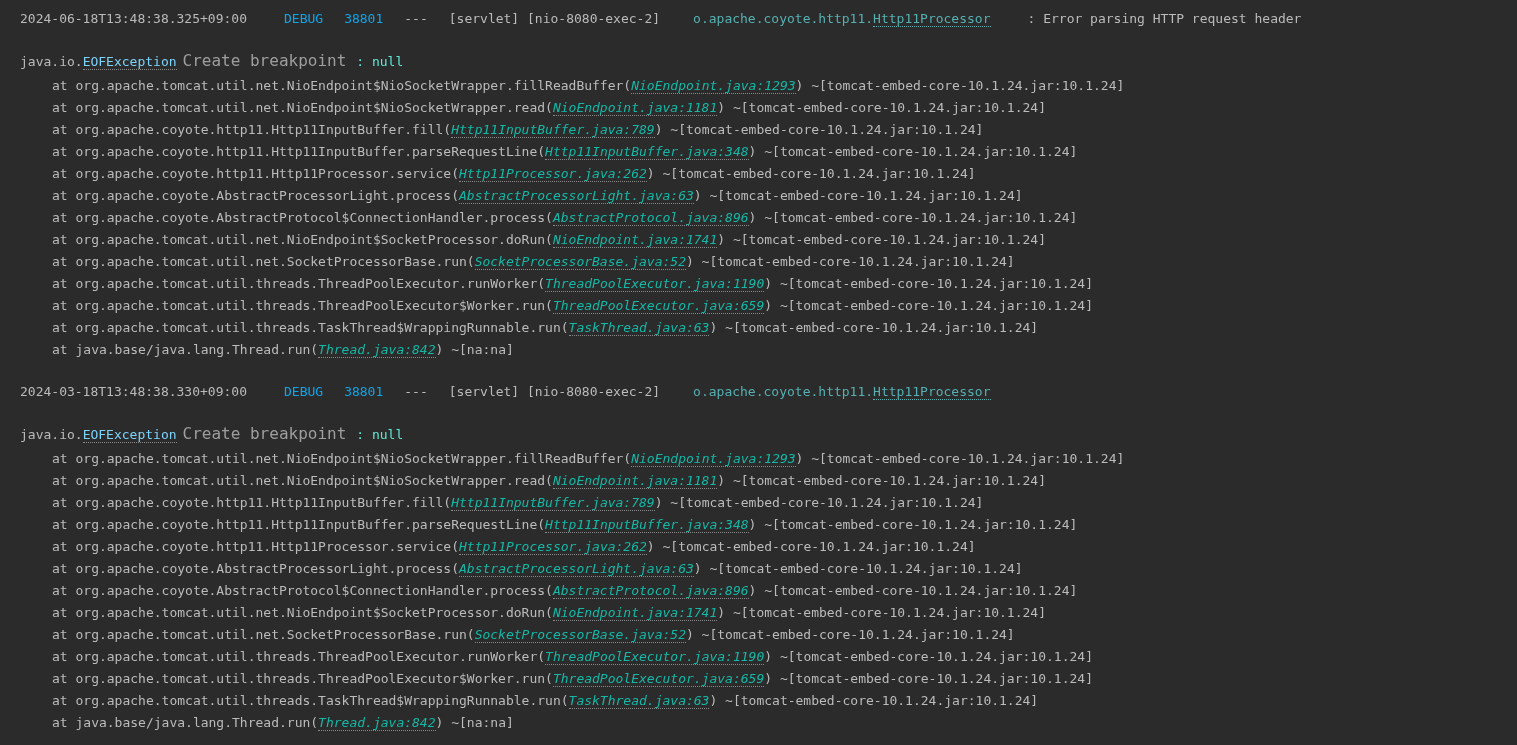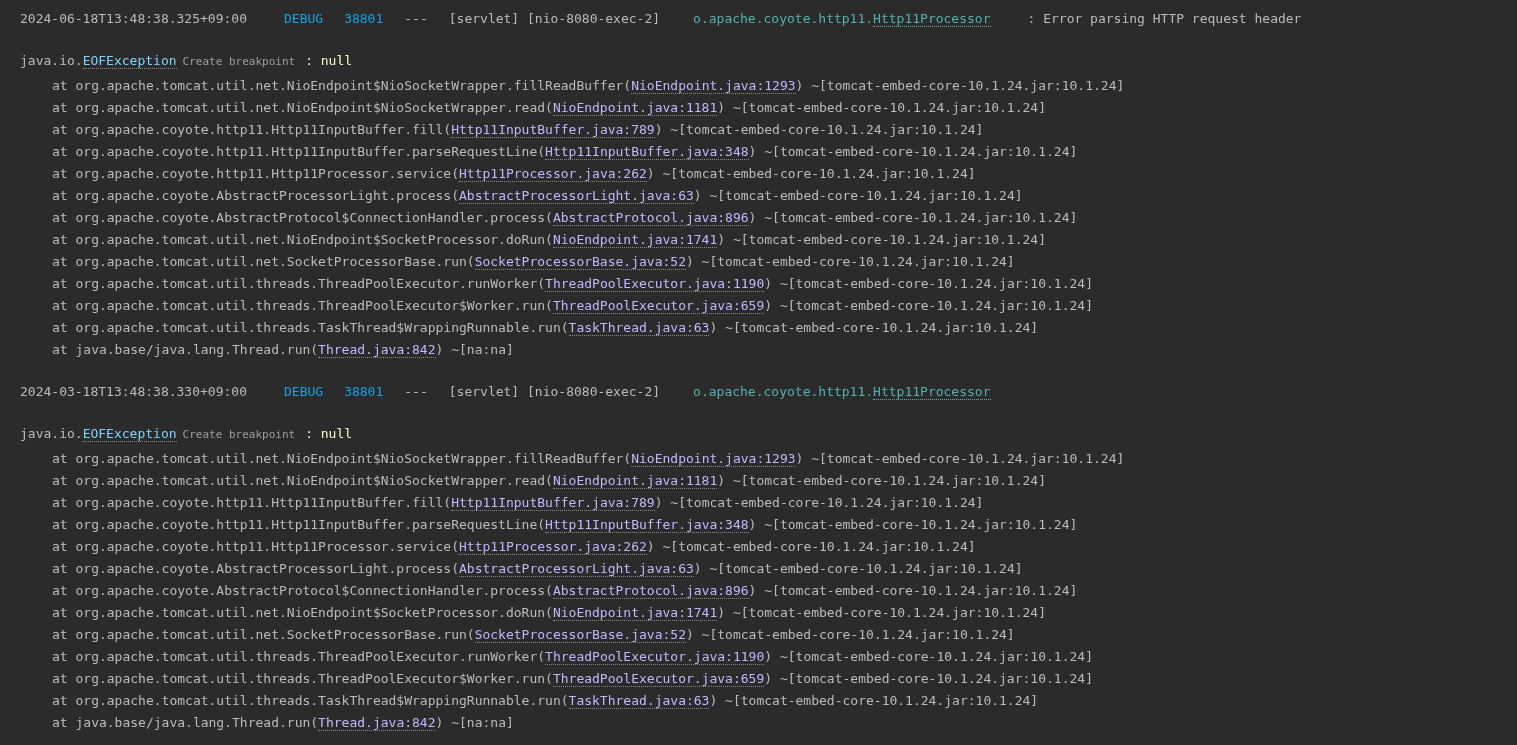--- a/index.html
+++ b/index.html
@@ -21,29 +21,29 @@
     .level-debug { color: #0ea5e9; margin-left: 24px; }
     .pid { color: #0ea5e9; margin-left: 8px; }
     .dashes { color: #bbbbbb; margin-left: 8px; }
     .thread { color: #bbbbbb; margin-left: 8px; }
     .logger { color: #56b0b2; margin-left: 20px; }
     .logger-class { color: #56b0b2; border-bottom: 1px dotted #56b0b2; }
     .msg { color: #bbbbbb; margin-left: 24px; }
     .exc-line { margin-top: 20px; margin-bottom: 2px; }
     .exc-pkg { color: #bbbbbb; }
     .exc-class { color: #7dd3fc; border-bottom: 1px dotted #888888; }
-    .exc-suffix { color: #fef9c3; margin-left: 4px; }
+    .exc-suffix { color: #5eead4; margin-left: 4px; }
     .breakpoint {
       color: #9e9e9e;
-      font-size: 11px;
+      font-size: 16px;
       margin: 0 6px;
       cursor: pointer;
     }
     .st-line { padding-left: 32px; color: #bbbbbb; }
-    .src-link { color: #c4b5fd; border-bottom: 1px dotted #888888; cursor: pointer; }
+    .src-link { color: #14b8a6; border-bottom: 1px dotted #888888; cursor: pointer; font-style: italic; }
     .tail { color: #bbbbbb; }
   </style>
 </head>
 <body>
 
 <div id="console">
     <div class="log-block">
       <div class="log-header">
         <span class="ts">2024-06-18T13:48:38.325+09:00</span>
         <span class="level-debug">DEBUG</span>

